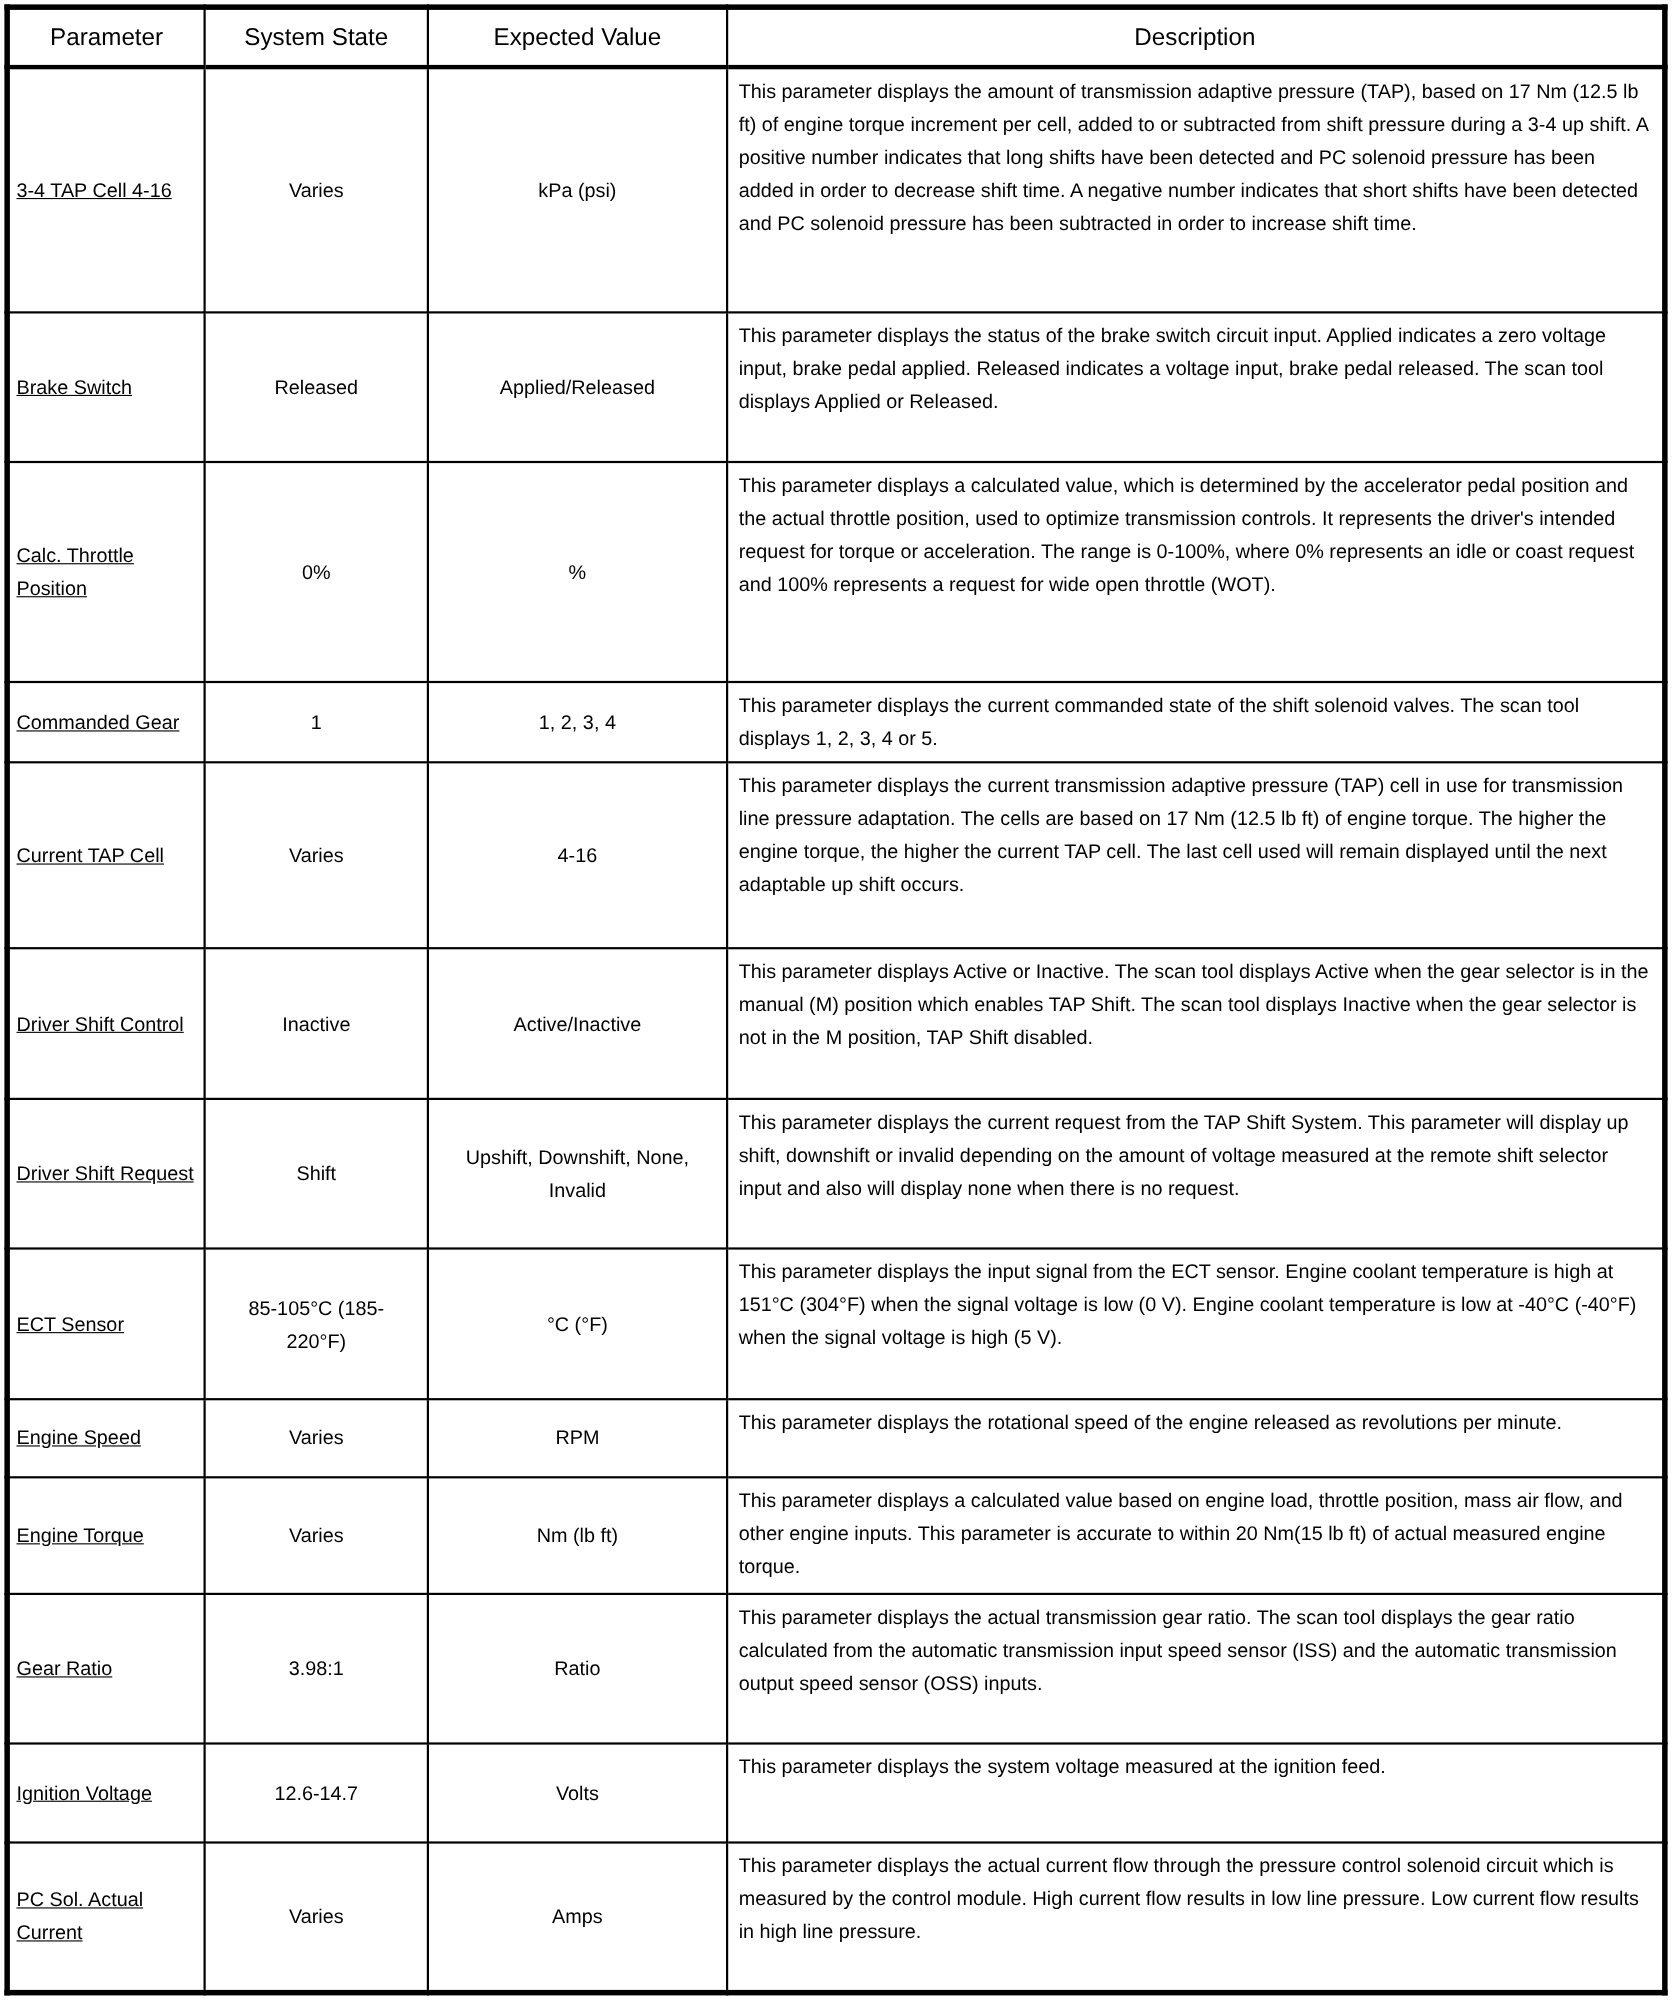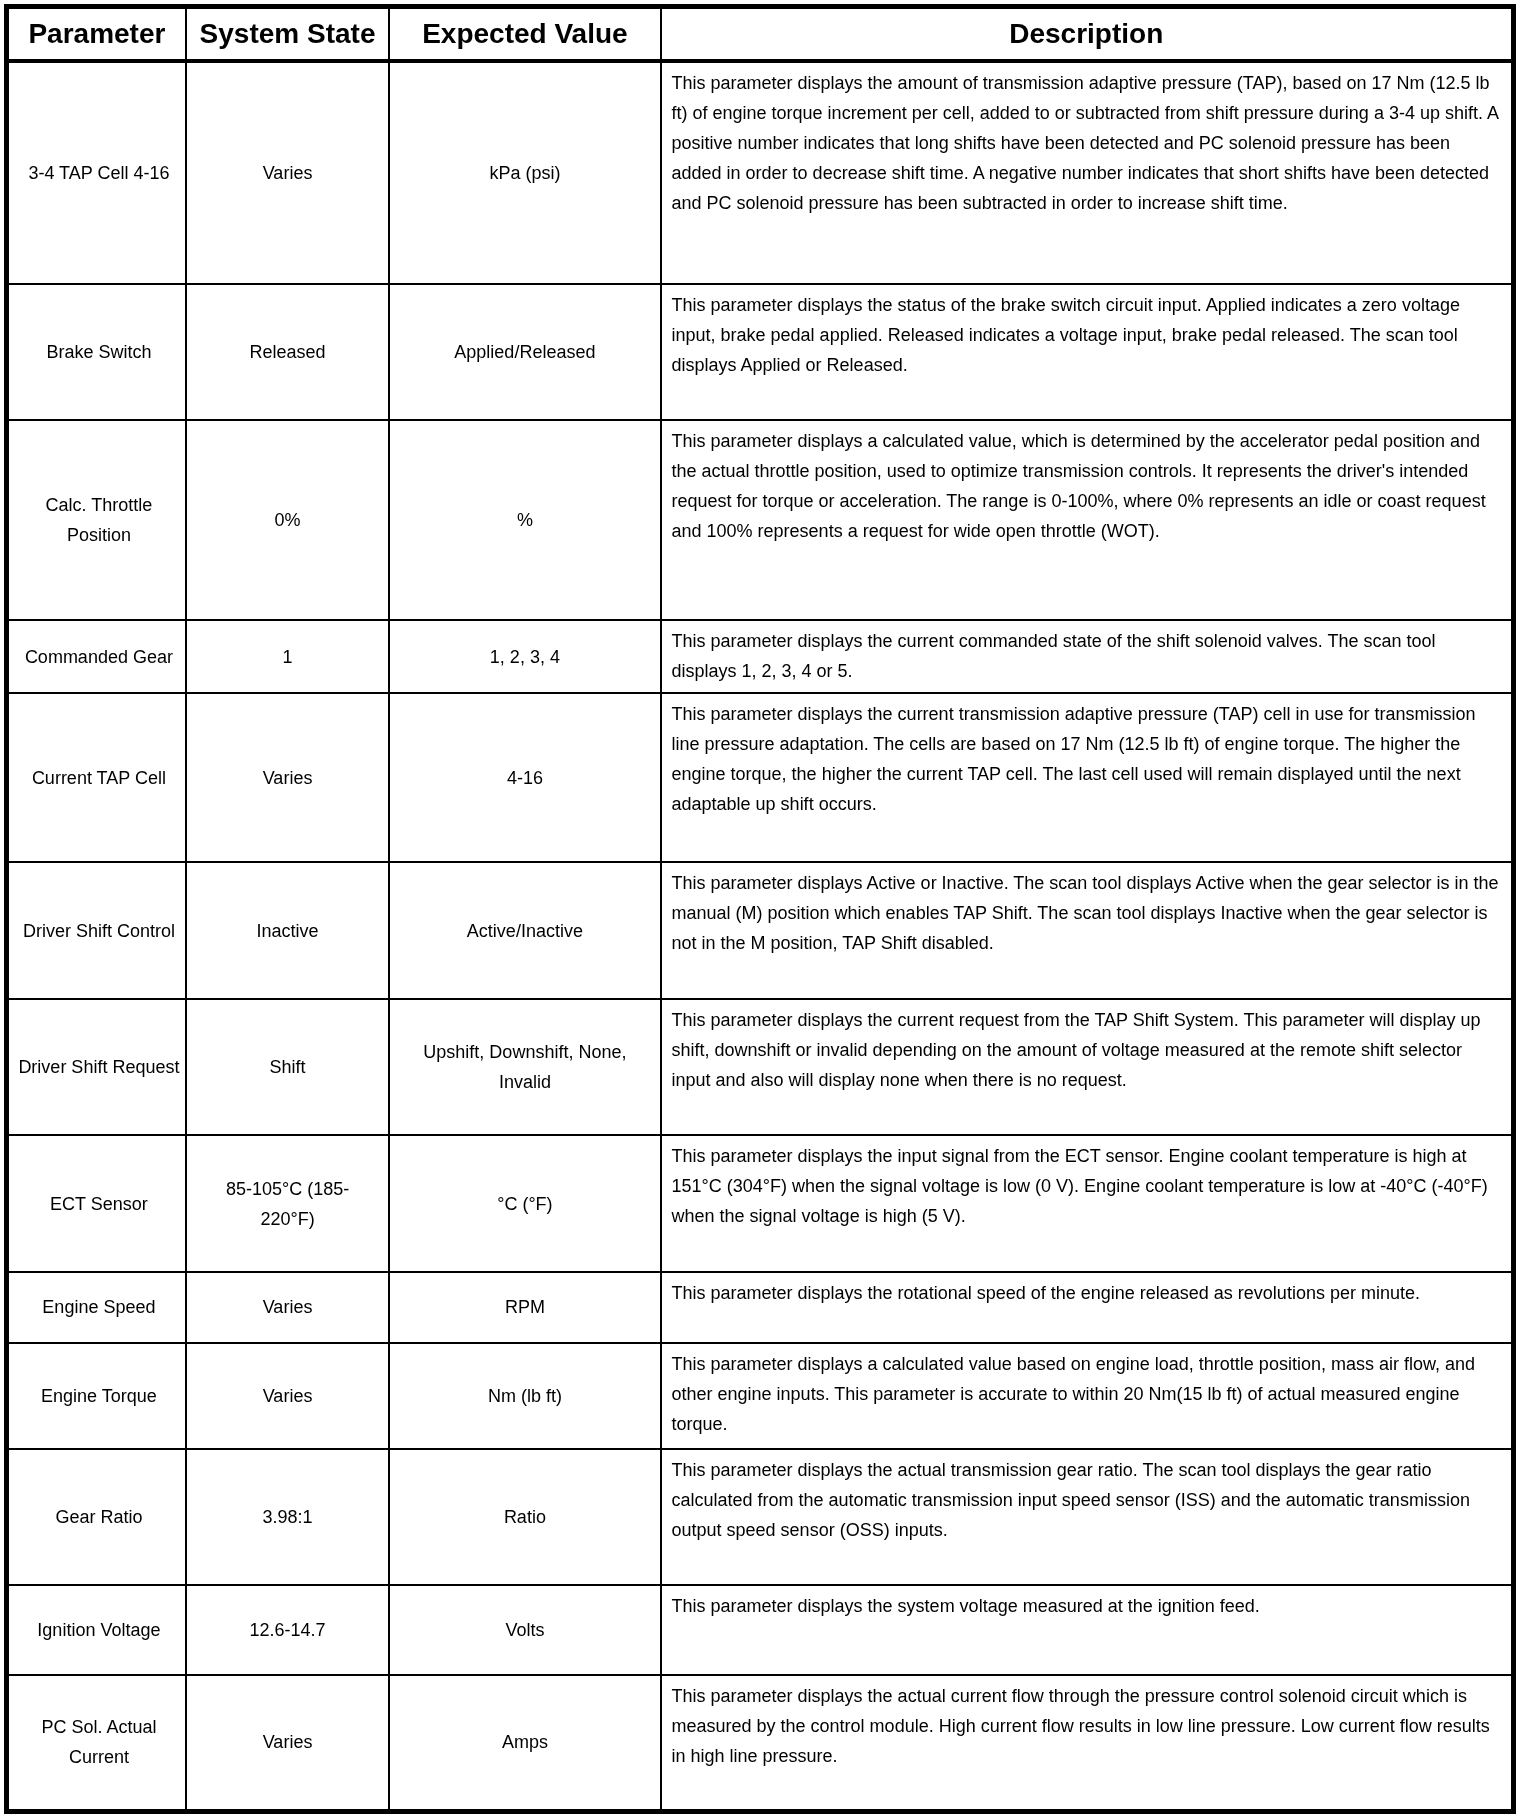--- a/index.html
+++ b/index.html
@@ -23,36 +23,37 @@
     height: 1810px;
     border: 5px solid #000000;
   }
   col.c-param    { width: 11.9%; }
   col.c-state    { width: 13.5%; }
   col.c-expected { width: 18.0%; }
   col.c-desc     { width: 56.6%; }
   th {
     border: 2px solid #000000;
     border-bottom: 4px solid #000000;
-    font-size: 28px;
-    font-weight: bold;
+    font-size: 22px;
+    font-weight: normal;
     text-align: center;
     vertical-align: middle;
     padding: 6px 4px;
     height: 38px;
   }
   td {
     border: 2px solid #000000;
     font-size: 18px;
     line-height: 30px;
     vertical-align: middle;
   }
   td.param {
-    text-align: center;
+    text-align: left;
     padding: 4px 2px 4px 6px;
+    text-decoration: underline;
   }
   td.state, td.expected {
     text-align: center;
     padding: 4px 20px;
   }
   td.desc {
     text-align: left;
     vertical-align: top;
     padding: 5px 10px;
   }

